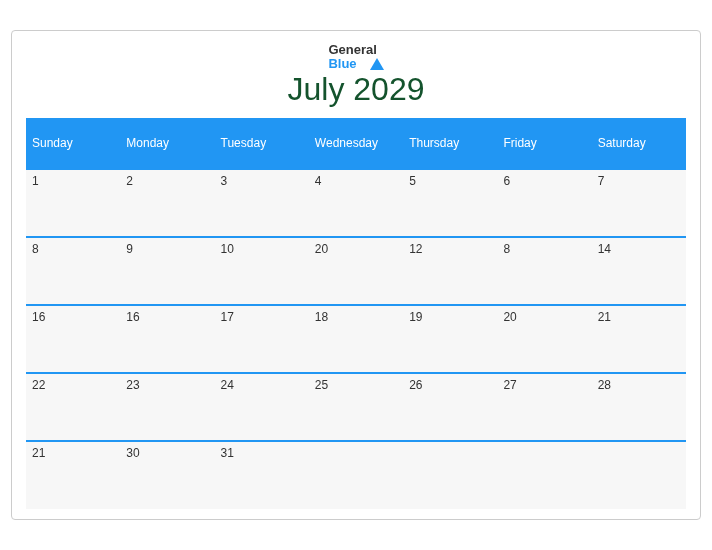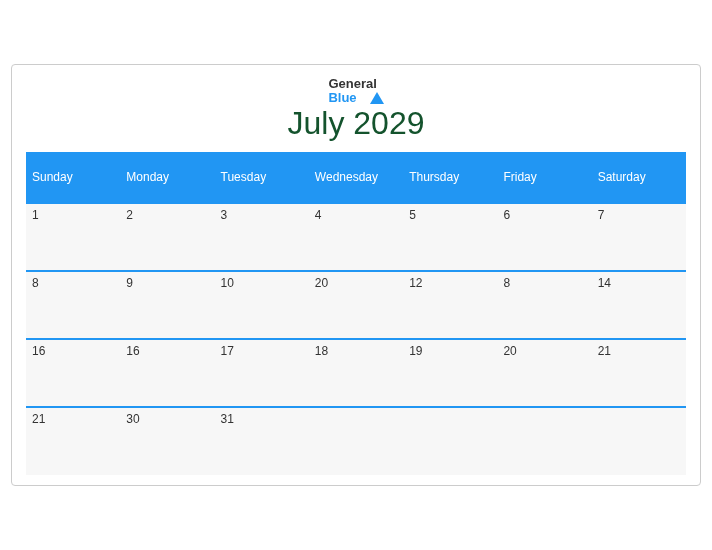--- a/index.html
+++ b/index.html
@@ -158,20 +158,29 @@
         <tr>
           <td><span class="day-num">16</span></td>
           <td><span class="day-num">16</span></td>
           <td><span class="day-num">17</span></td>
           <td><span class="day-num">18</span></td>
           <td><span class="day-num">19</span></td>
           <td><span class="day-num">20</span></td>
           <td><span class="day-num">21</span></td>
         </tr>
         <tr>
+          <td><span class="day-num">22</span></td>
+          <td><span class="day-num">23</span></td>
+          <td><span class="day-num">24</span></td>
+          <td><span class="day-num">25</span></td>
+          <td><span class="day-num">26</span></td>
+          <td><span class="day-num">27</span></td>
+          <td><span class="day-num">28</span></td>
+        </tr>
+        <tr>
           <td><span class="day-num">21</span></td>
           <td><span class="day-num">30</span></td>
           <td><span class="day-num">31</span></td>
           <td class="empty-cell"></td>
           <td class="empty-cell"></td>
           <td class="empty-cell"></td>
           <td class="empty-cell"></td>
         </tr>
       </tbody>
   </table>

